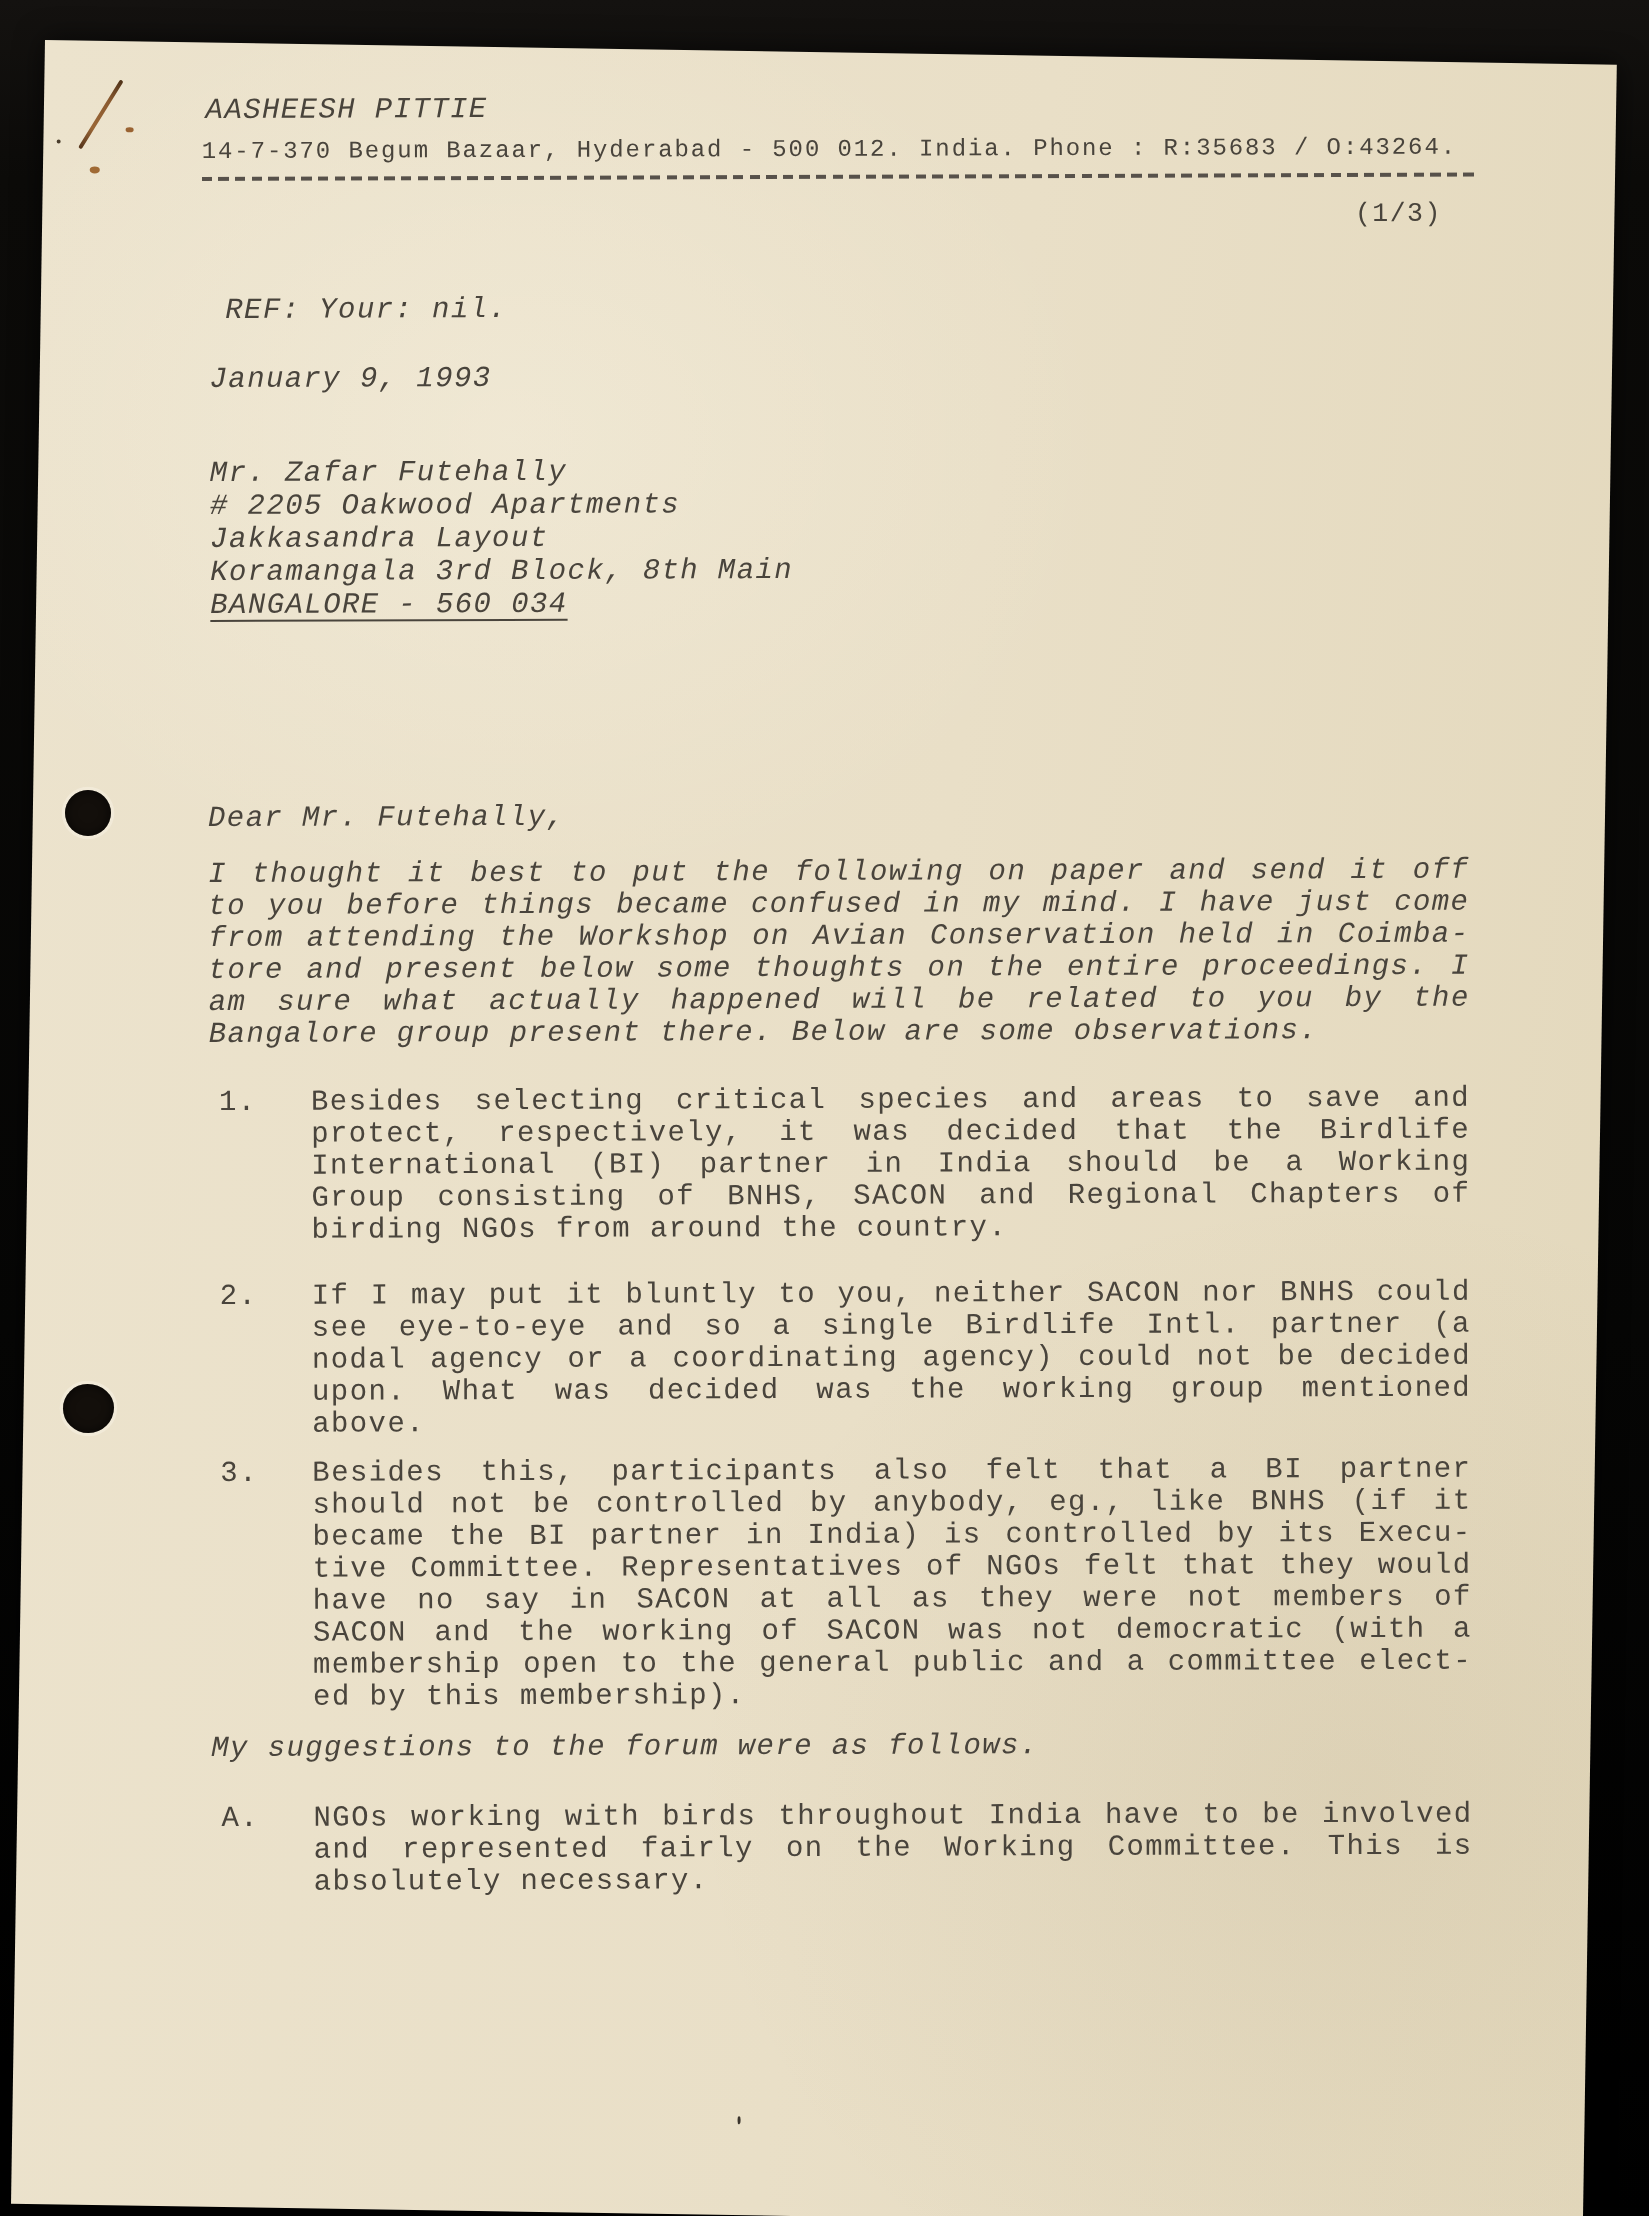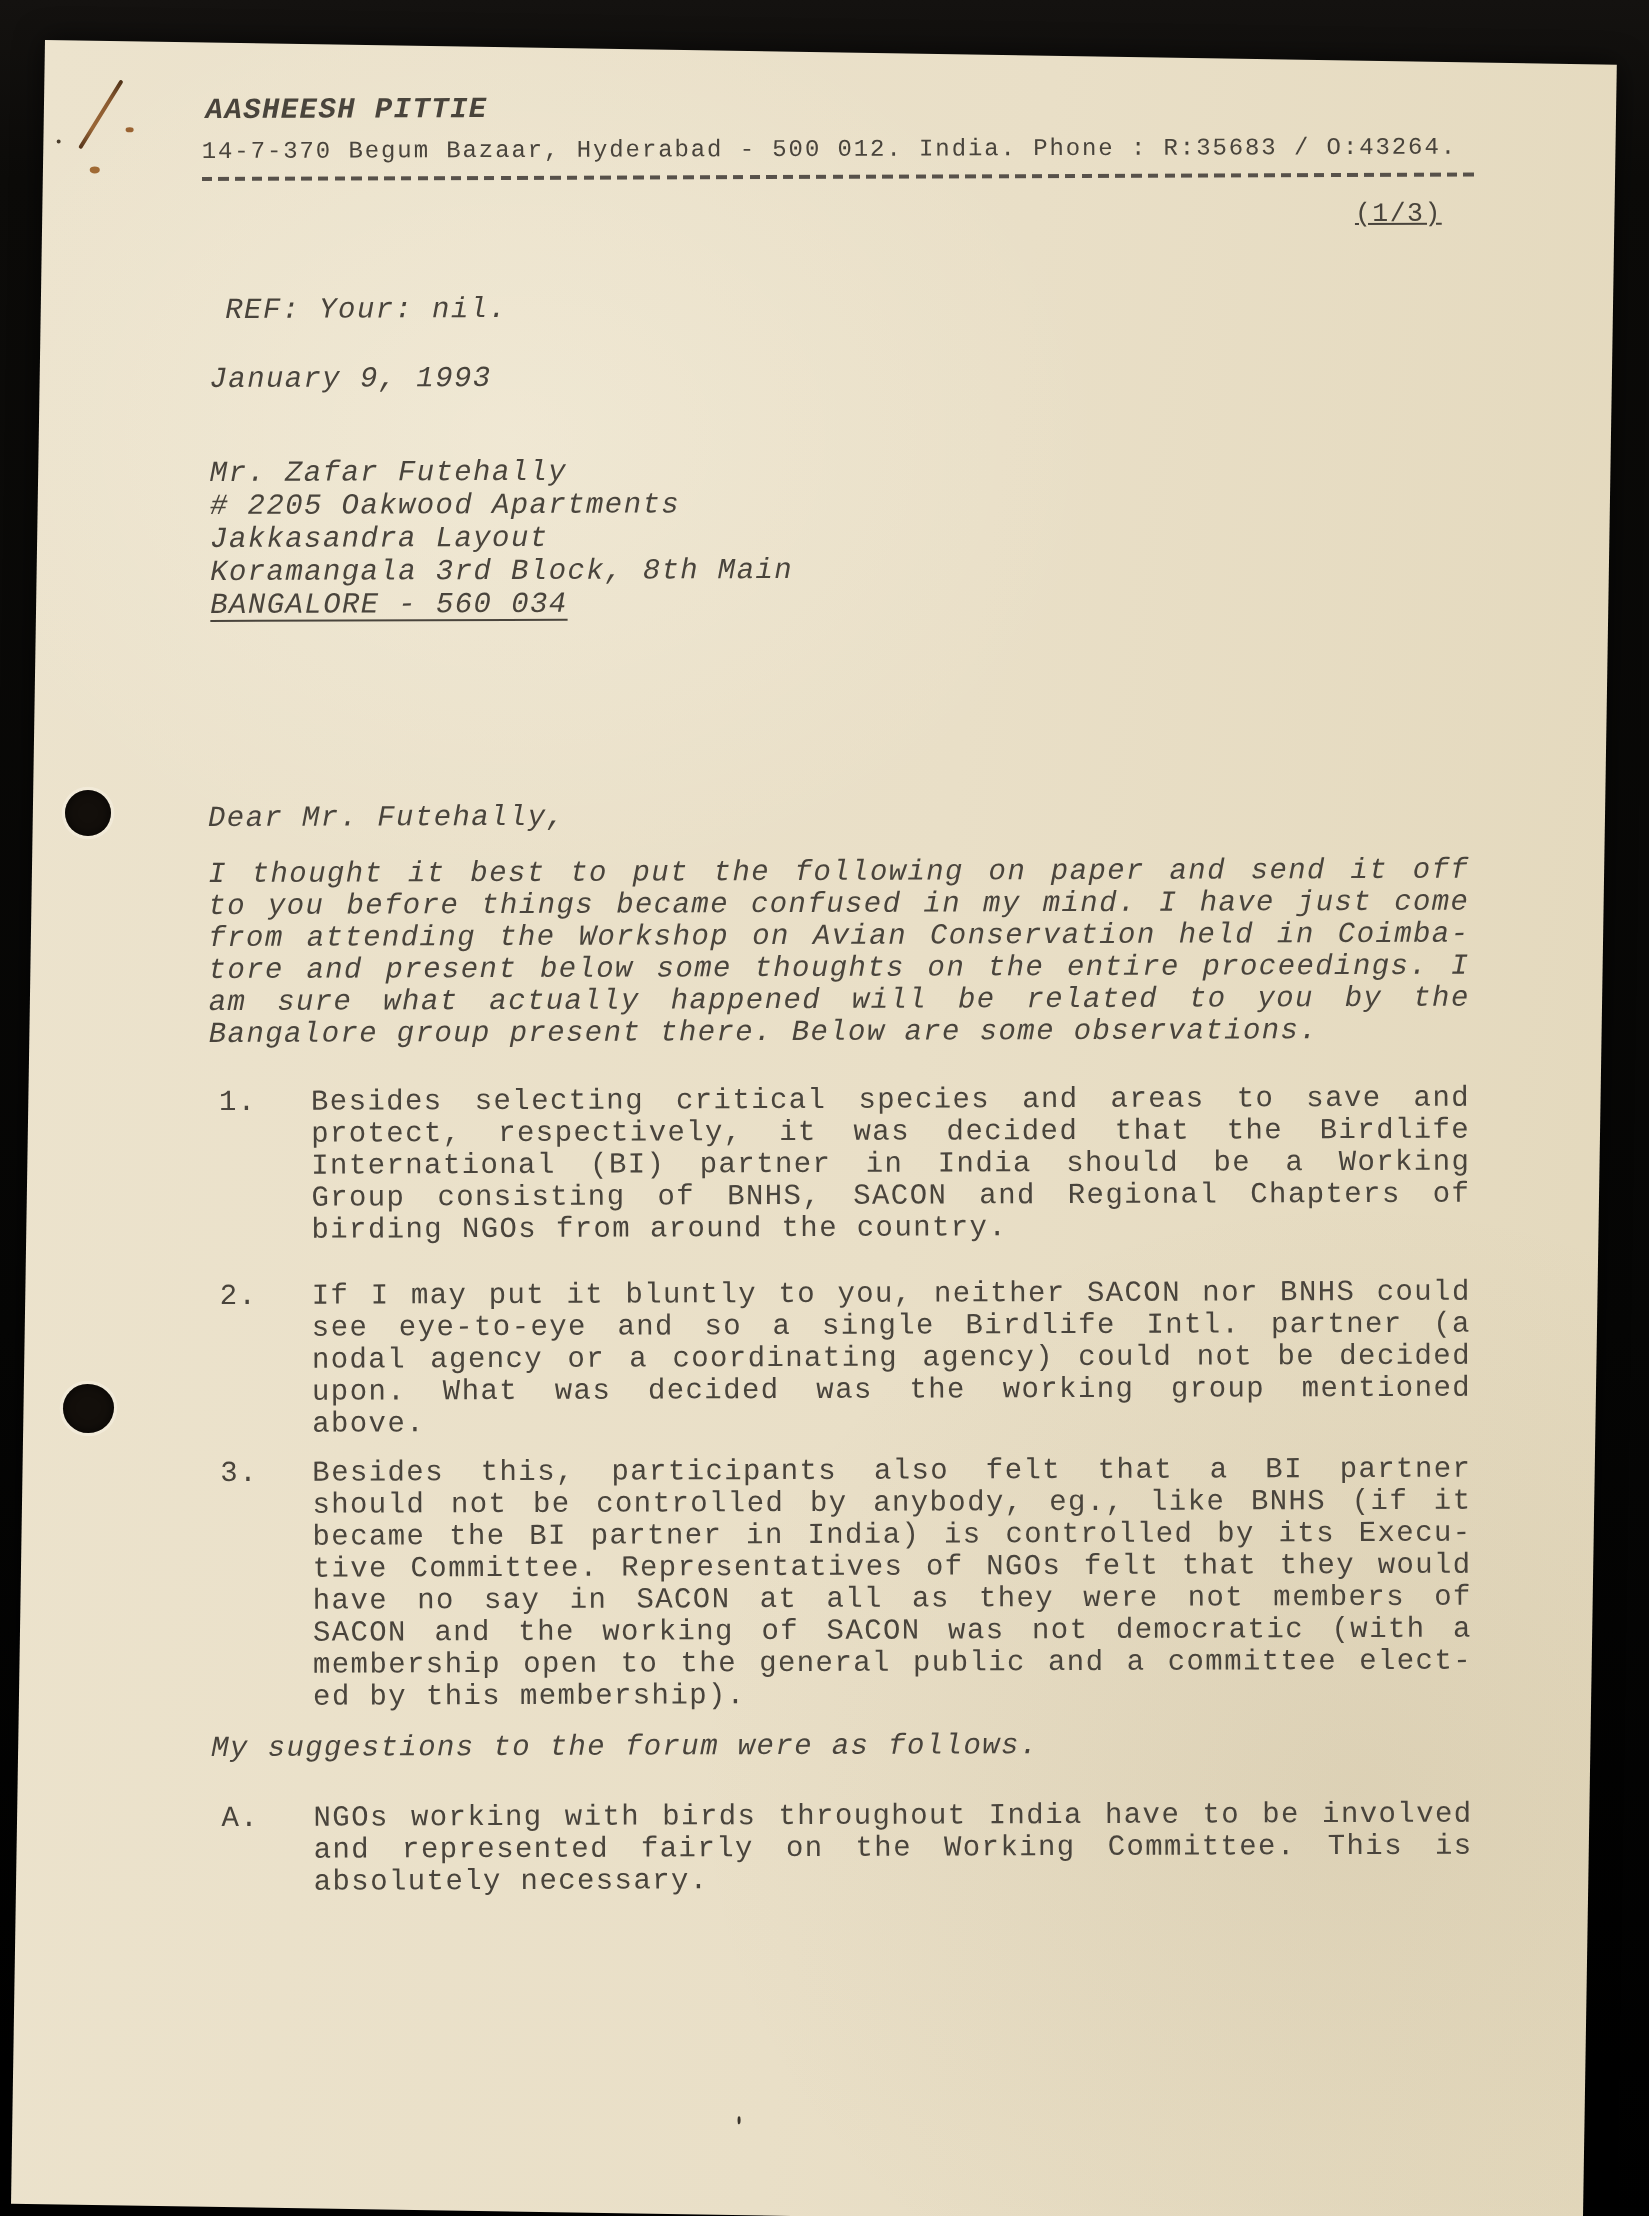--- a/index.html
+++ b/index.html
@@ -42,24 +42,24 @@
 </style>
 </head>
 <body>
 
 <div class="scanner-bed"></div>
 
 <div class="paper"></div>
 
 <div class="content">
 
-  <div class="t it" style="left:206px;top:95px;font-weight:bold;">AASHEESH PITTIE</div>
+  <div class="t it" style="left:206px;top:95px;">AASHEESH PITTIE</div>
   <div class="t sm" style="left:202px;top:136px;">14-7-370 Begum Bazaar, Hyderabad - 500 012. India. Phone : R:35683 / O:43264.</div>
   <div class="rule"></div>
-  <div class="t" style="left:1355px;top:202px;font-size:26.6px;text-decoration:underline;">(1/3)</div>
+  <div class="t" style="left:1355px;top:202px;font-size:26.6px;">(1/3)</div>
 
   <div class="t it" style="left:209px;top:295px;margin-left:16px;">REF: Your: nil.</div>
   <div class="t it" style="left:209px;top:364px;">January 9, 1993</div>
 
   <div class="t it block" style="left:209px;top:457px;line-height:33px;">
     <div class="line" style="height:33px;">Mr. Zafar Futehally</div>
     <div class="line" style="height:33px;"># 2205 Oakwood Apartments</div>
     <div class="line" style="height:33px;">Jakkasandra Layout</div>
     <div class="line" style="height:33px;">Koramangala 3rd Block, 8th Main</div>
     <div class="line ul" style="height:33px;">BANGALORE - 560 034</div>

